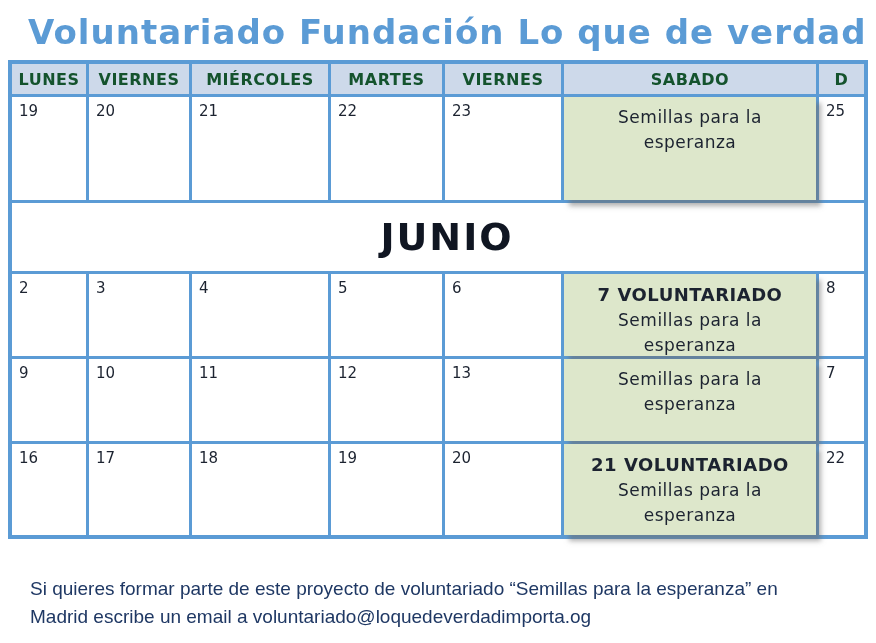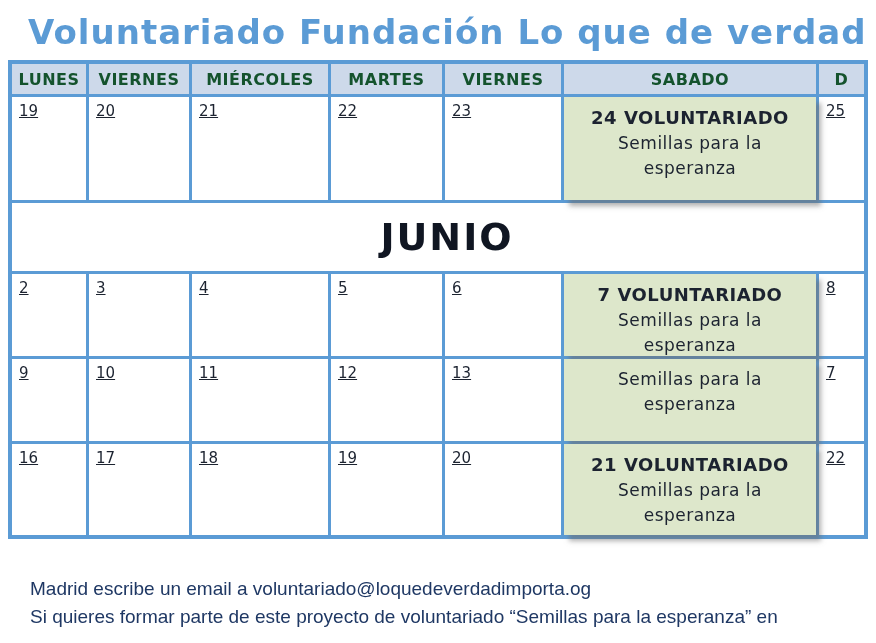--- a/index.html
+++ b/index.html
@@ -52,21 +52,20 @@
     font-size: 16px;
     font-weight: bold;
     letter-spacing: 0.5px;
     color: #14532d;
   }
   .day-cell .num {
     display: inline-block;
     padding: 5px 0 0 7px;
     font-size: 15px;
     color: var(--ink);
-    text-decoration: underline;
   }
   .month-cell {
     grid-column: 1 / -1;
     background: #ffffff;
     display: flex;
     align-items: center;
     justify-content: center;
     font-size: 38px;
     font-weight: bold;
     letter-spacing: 2px;
@@ -119,21 +118,20 @@
       <div class="header-cell">D</div>
     </div>
 
     <div class="row-contents" id="week-row-0">
   <div class="cell day-cell"><span class="num">19</span></div>
   <div class="cell day-cell"><span class="num">20</span></div>
   <div class="cell day-cell"><span class="num">21</span></div>
   <div class="cell day-cell"><span class="num">22</span></div>
   <div class="cell day-cell"><span class="num">23</span></div>
   <div class="cell event-cell">
-    <div class="event-line1"><span>24</span> <span>VOLUNTARIADO</span></div>
     <div class="event-sub">Semillas para la</div>
     <div class="event-sub">esperanza</div>
   </div>
   <div class="cell day-cell"><span class="num">25</span></div>
 </div>
 
     <div class="row-contents">
       <div class="cell month-cell">JUNIO</div>
     </div>
 
@@ -172,17 +170,17 @@
     <div class="event-line1"><span>21</span> <span>VOLUNTARIADO</span></div>
     <div class="event-sub">Semillas para la</div>
     <div class="event-sub">esperanza</div>
   </div>
   <div class="cell day-cell"><span class="num">22</span></div>
 </div>
 
   </div>
 
   <div class="footer">
+    <div>Si quieres formar parte de este proyecto de voluntariado “Semillas para la esperanza” en</div>
     <div>Madrid escribe un email a voluntariado@loquedeverdadimporta.og</div>
-    <div>Si quieres formar parte de este proyecto de voluntariado “Semillas para la esperanza” en</div>
   </div>
 
 </div>
 
 </body></html>

